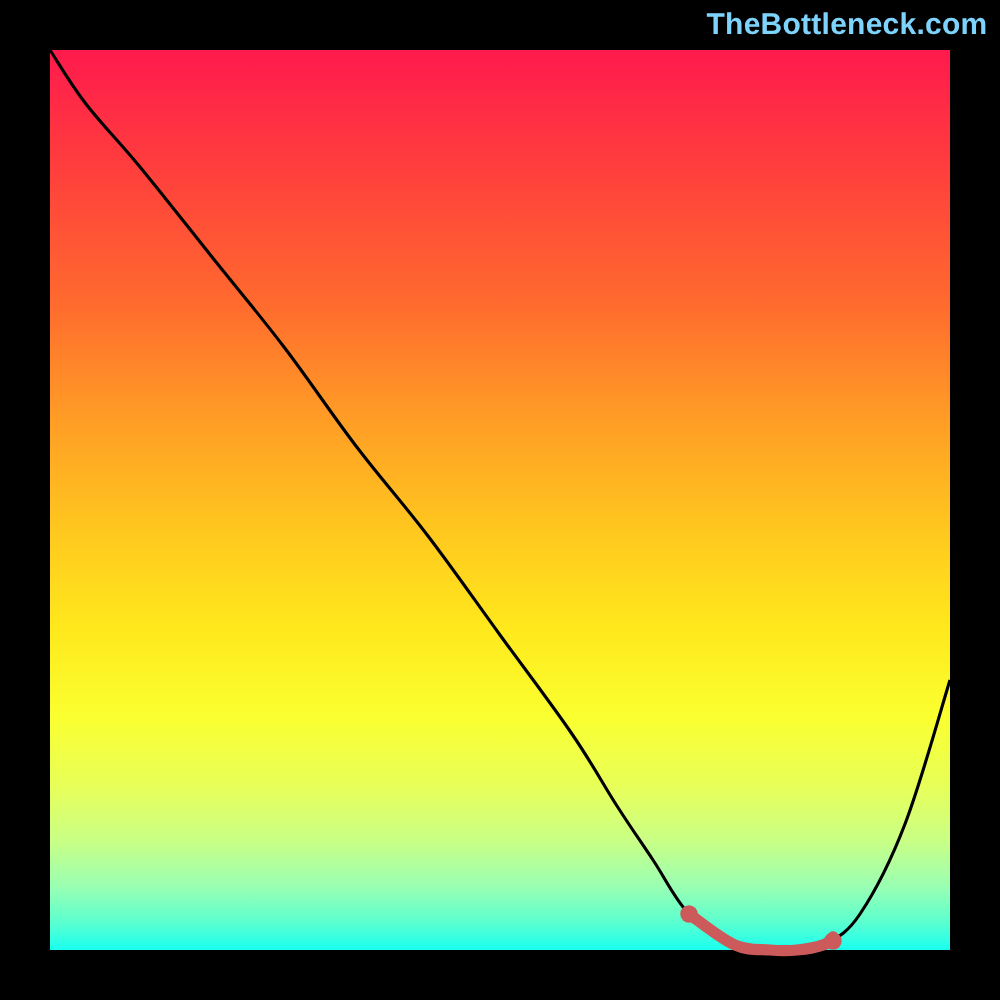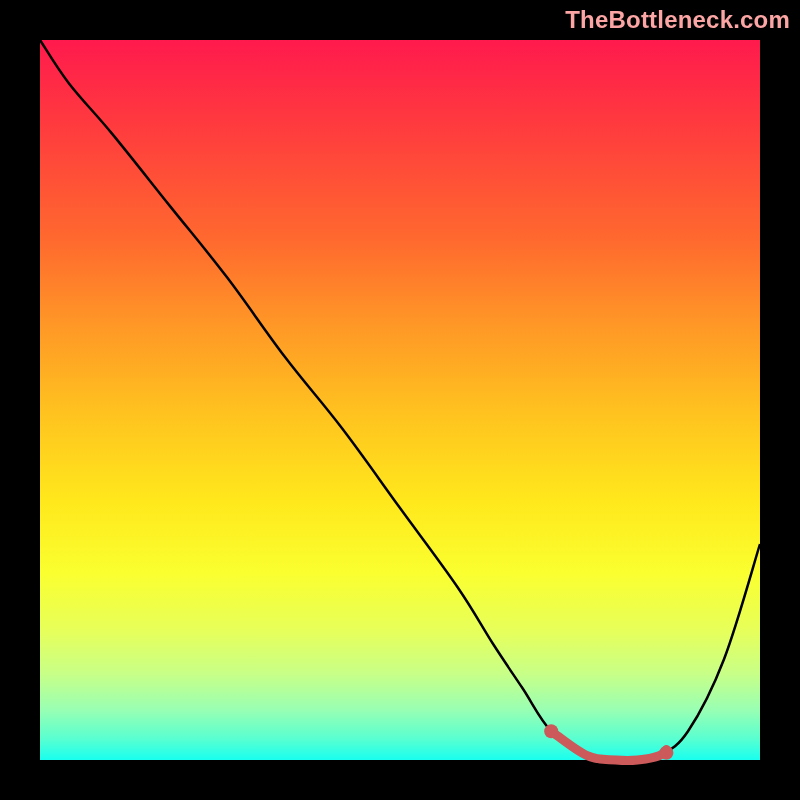--- a/index.html
+++ b/index.html
@@ -39,21 +39,21 @@
       #19ffef 100%
     );
   }
   .watermark {
     position: absolute;
     top: 6px;
     right: 10px;
     font-family: Arial, Helvetica, sans-serif;
     font-size: 24px;
     font-weight: bold;
-    color: #fca5a5;
+    color: #7dd3fc;
     letter-spacing: 0.2px;
     user-select: none;
   }
   svg.curve {
     position: absolute;
     left: 0;
     top: 0;
     width: 720px;
     height: 720px;
     overflow: visible;

